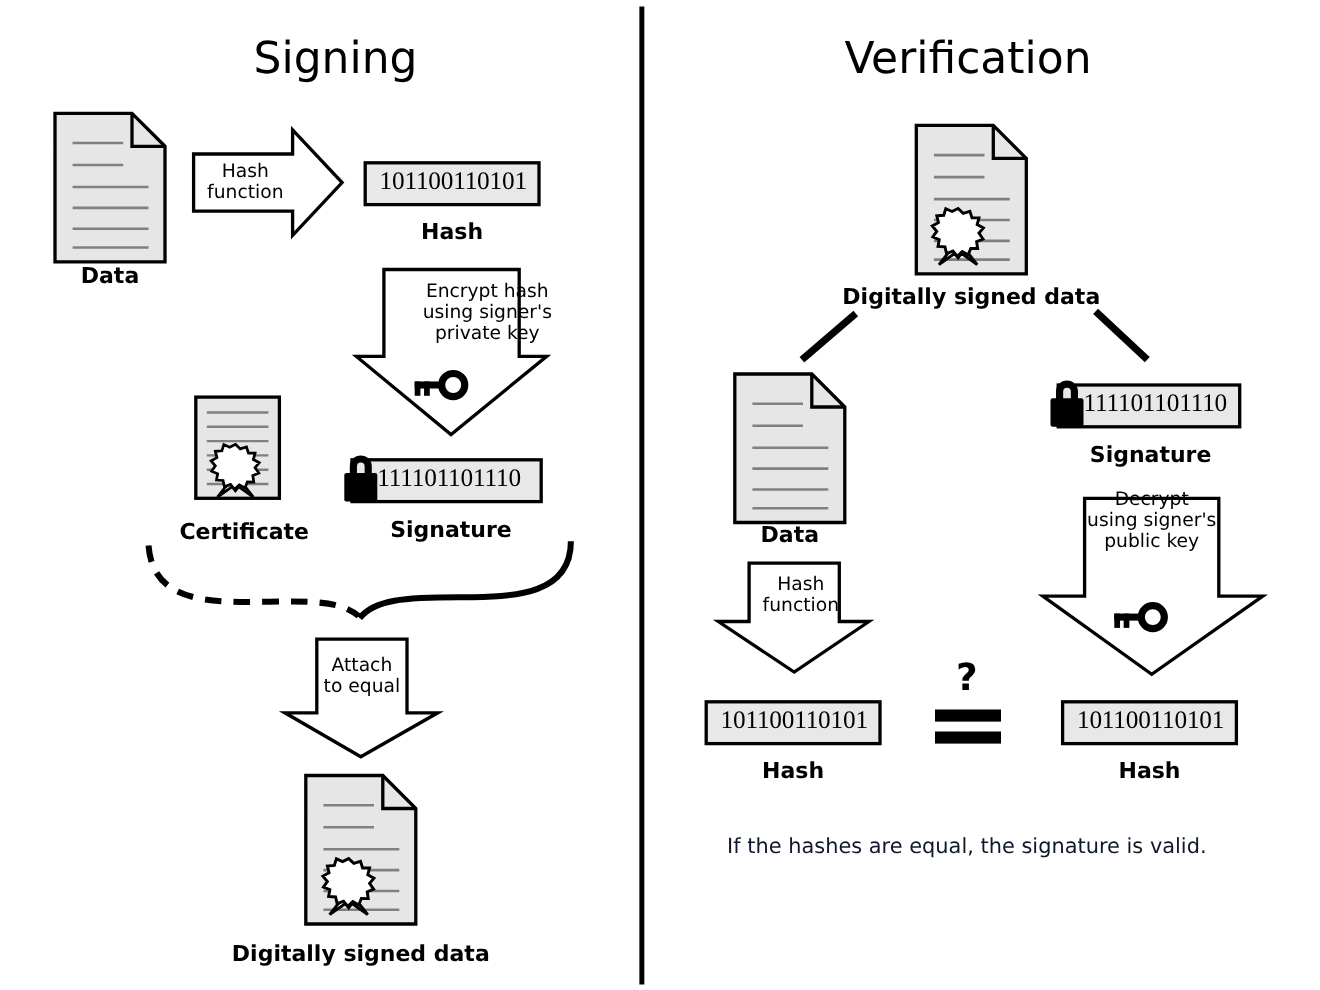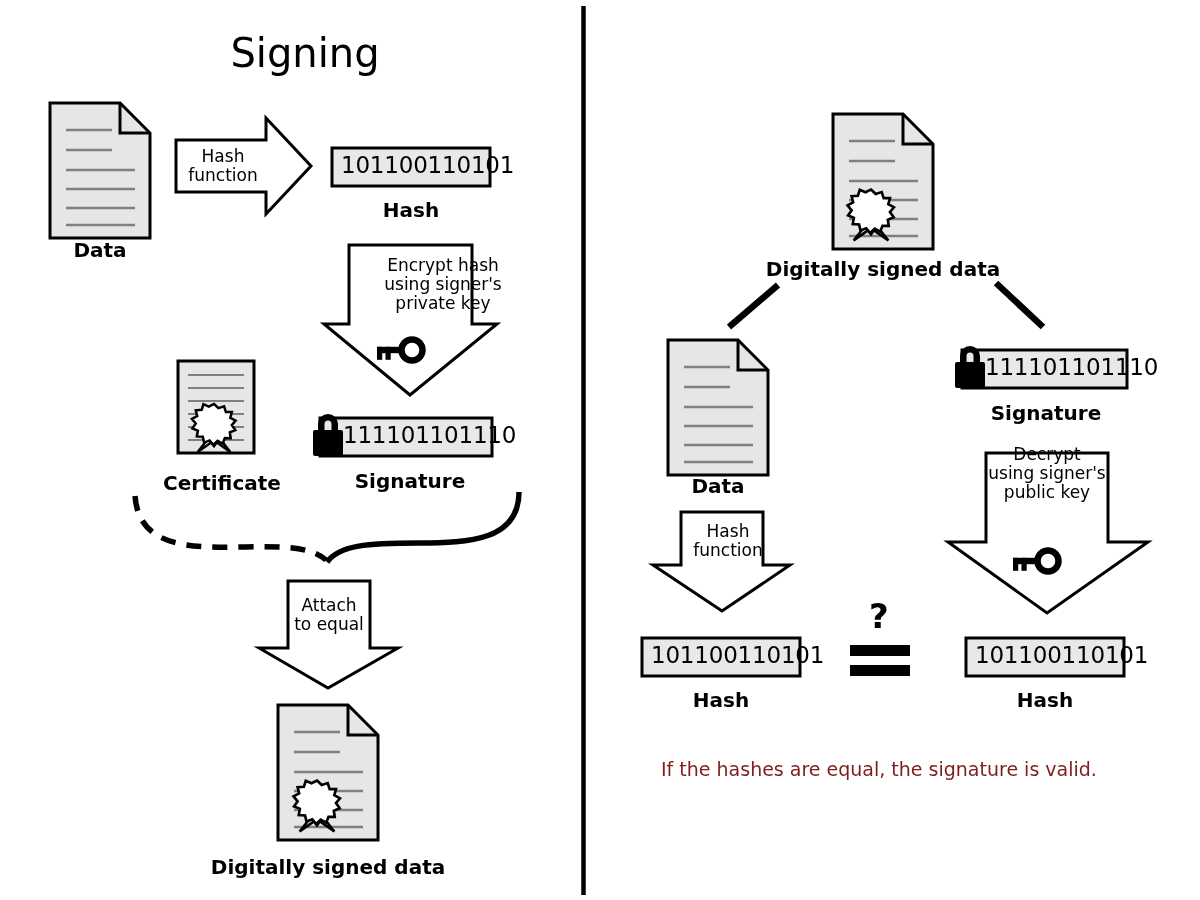--- a/index.html
+++ b/index.html
@@ -53,26 +53,27 @@
     white-space: pre-line;
     font-weight: normal;
   }
   .binbox-text {
     position: absolute;
     font-size: 23px;
     color: #000000;
     white-space: nowrap;
     font-weight: normal;
     letter-spacing: -0.2px;
+    font-family: Liberation Serif, serif;
   }
   .caption {
     position: absolute;
     font-size: 19px;
     font-weight: normal;
-    color: #7f1d1d;
+    color: #0f172a;
     white-space: nowrap;
   }
   .qmark {
     position: absolute;
     font-size: 34px;
     font-weight: bold;
     color: #000000;
   }
 </style>
 </head>
@@ -194,20 +195,21 @@
     <rect x="642" y="638" width="158" height="38" fill="#e8e8e8" stroke="#000000" stroke-width="3"></rect>
     <rect x="966" y="638" width="158" height="38" fill="#e8e8e8" stroke="#000000" stroke-width="3"></rect>
 
     <g>
       <rect x="850" y="645" width="60" height="11" fill="#000000"></rect>
       <rect x="850" y="665" width="60" height="11" fill="#000000"></rect>
     </g>
   </svg>
 
   <div class="panel-title" style="left:130px; top:30px; width:350px;">Signing</div>
+  <div class="panel-title" style="left:705px; top:30px; width:350px;">Verification</div>
 
   <div class="arrow-text" style="left:180px; top:147px; width:86px;">Hash
 function</div>
 
   <div class="binbox-text" style="left:341px; top:152px; width:142px; text-align:center;">101100110101</div>
   <div class="lbl lbl-bold" style="left:331px; top:198px; width:160px;">Hash</div>
 
   <div class="lbl lbl-bold" style="left:45px; top:238px; width:110px;">Data</div>
 
   <div class="arrow-text" style="left:352px; top:256px; width:118px;padding-left:32px;">Encrypt hash

